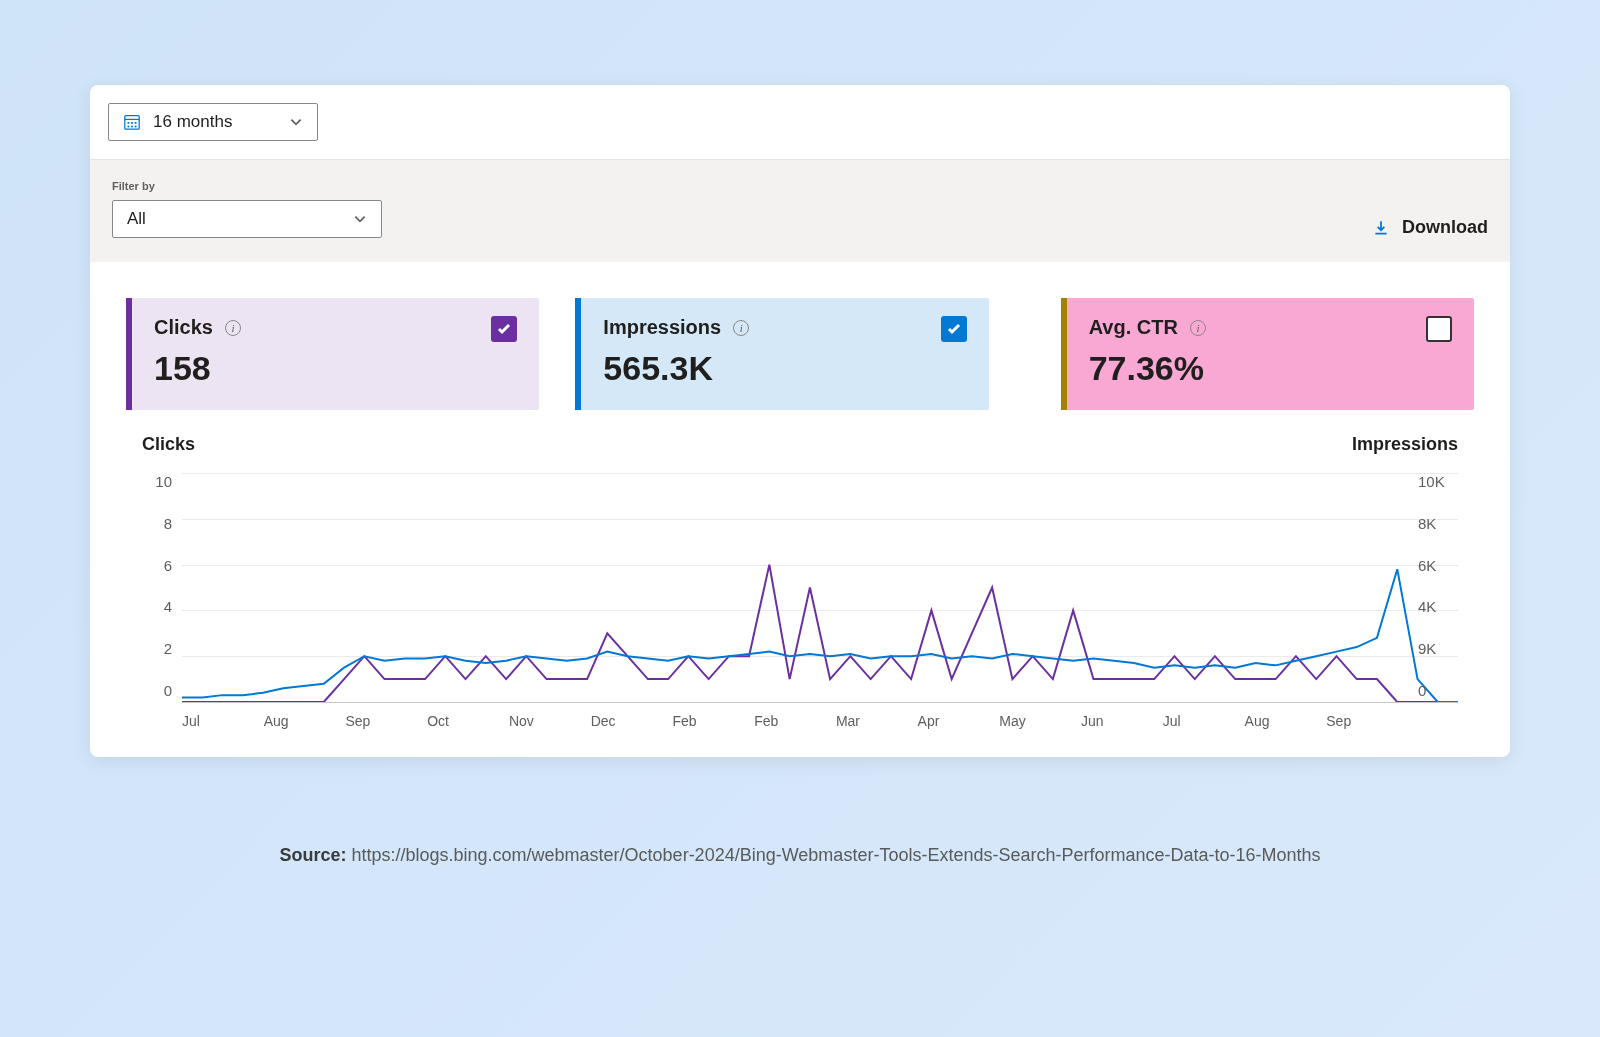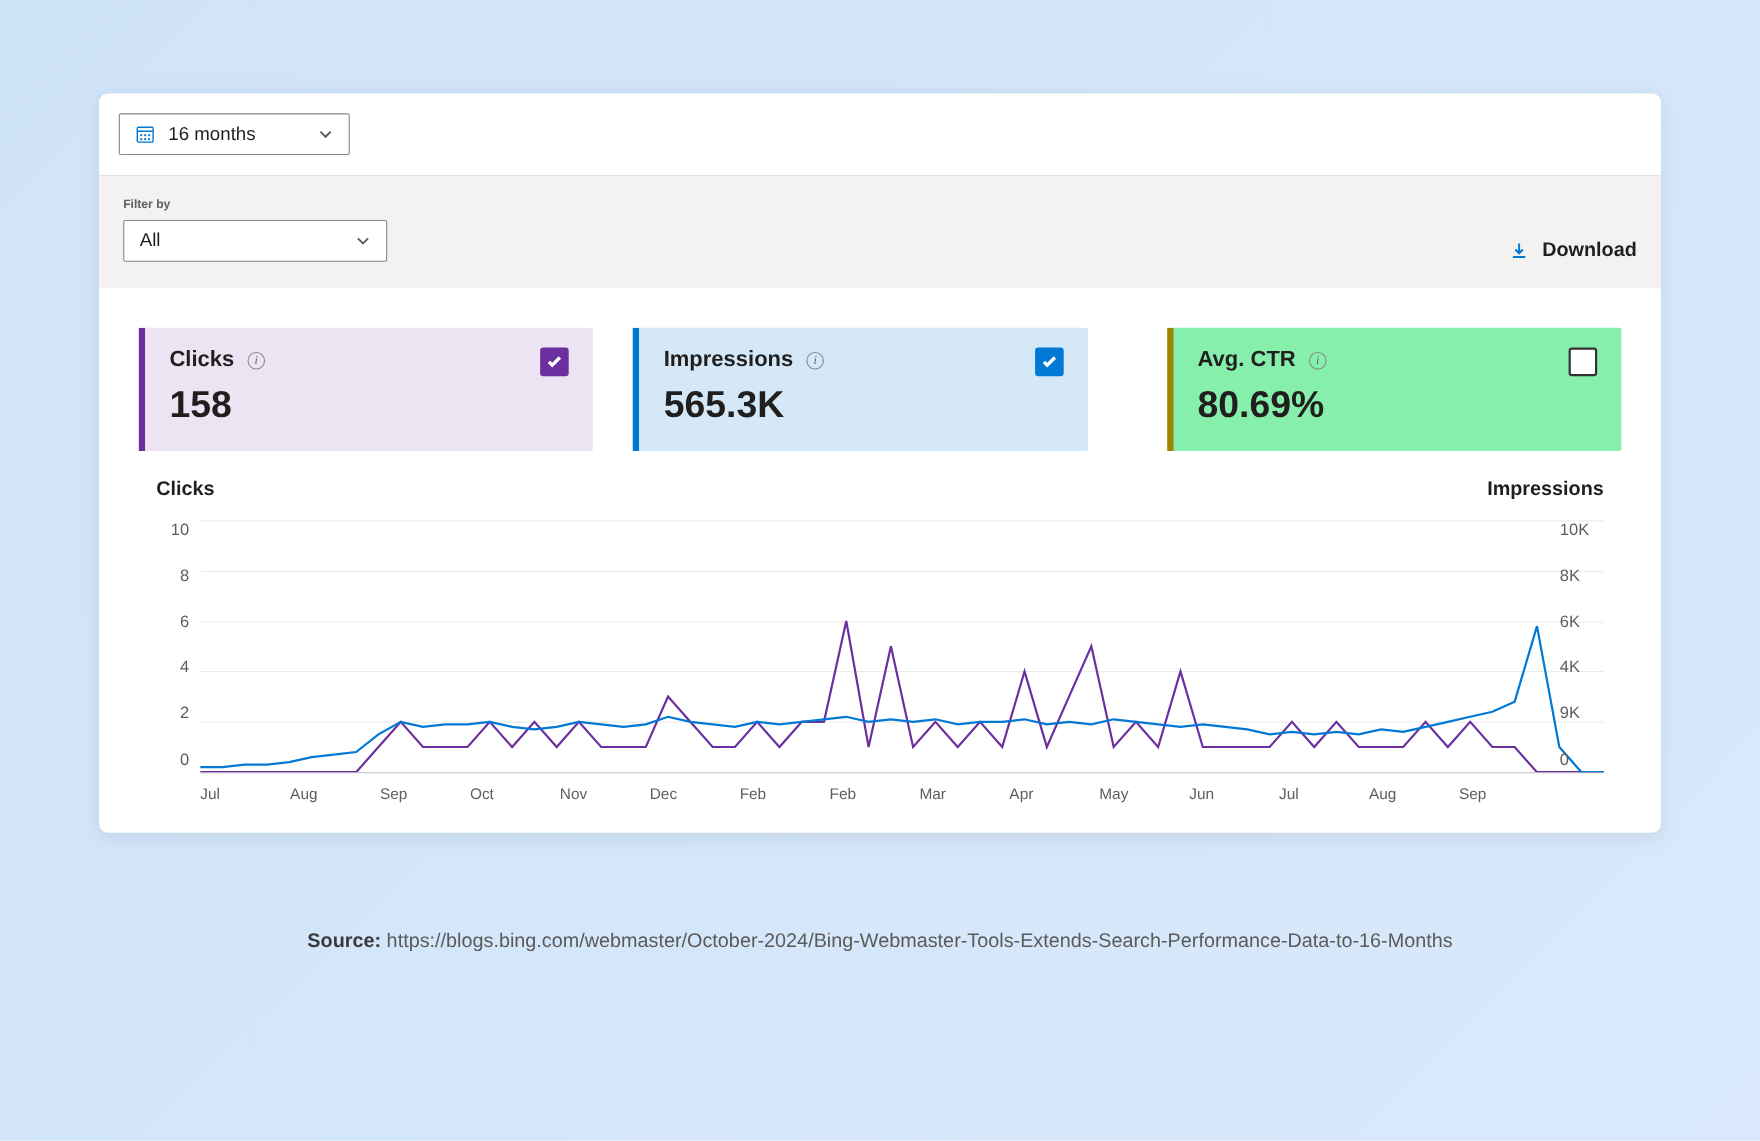--- a/index.html
+++ b/index.html
@@ -51,21 +51,21 @@
     justify-content: space-between;
     align-items: flex-end;
   }
   .filter-left { display:flex; flex-direction:column; gap:8px; }
   .filter-label { font-size: 11px; font-weight:600; color:#605e5c; }
   .filter-select {
     background:#fff;
     border:1px solid #8a8886;
     border-radius:2px;
     padding:8px 14px;
-    width:240px;
+    width:270px;
     display:flex;
     justify-content:space-between;
     align-items:center;
     font-size:17px;
     color:#201f1e;
     cursor:pointer;
   }
   .download {
     display:flex;
     align-items:center;
@@ -86,21 +86,21 @@
     flex:1;
     border-left: 6px solid;
     padding: 18px 22px 22px 22px;
     display:flex;
     justify-content:space-between;
     align-items:flex-start;
     border-radius:0 2px 2px 0;
   }
   .metric.clicks { border-left-color:#6b2fa0; background:#ede4f3; }
   .metric.impressions { border-left-color:#0078d4; background:#d4e8f7; }
-  .metric.ctr { border-left-color:#a08400; background:#86efac;margin-left:36px; }
+  .metric.ctr { border-left-color:#a08400; background:#f9a8d4;margin-left:36px; }
   .metric-title-row { display:flex; align-items:center; gap:12px; }
   .metric-title { font-size:20px; font-weight:600; color:#201f1e; }
   .info-icon {
     width:16px; height:16px; border:1px solid #8a8886; border-radius:50%;
     display:inline-flex; align-items:center; justify-content:center;
     font-size:11px; color:#605e5c; font-style:italic; font-family:Georgia,serif;
   }
   .metric-value { font-size:34px; font-weight:700; color:#201f1e; margin-top:10px; }
   .checkbox {
     width:26px; height:26px; border-radius:3px;
@@ -224,21 +224,21 @@
             </svg>
       </div>
     </div>
 
     <div class="metric ctr">
       <div>
         <div class="metric-title-row">
           <span class="metric-title">Avg. CTR</span>
           <span class="info-icon">i</span>
         </div>
-        <div class="metric-value">80.69%</div>
+        <div class="metric-value">77.36%</div>
       </div>
       <div class="checkbox empty"></div>
     </div>
 
   </div>
 
   <div class="chart-area">
     <div class="chart-labels">
       <span class="axis-label">Clicks</span>
       <span class="axis-label">Impressions</span>

